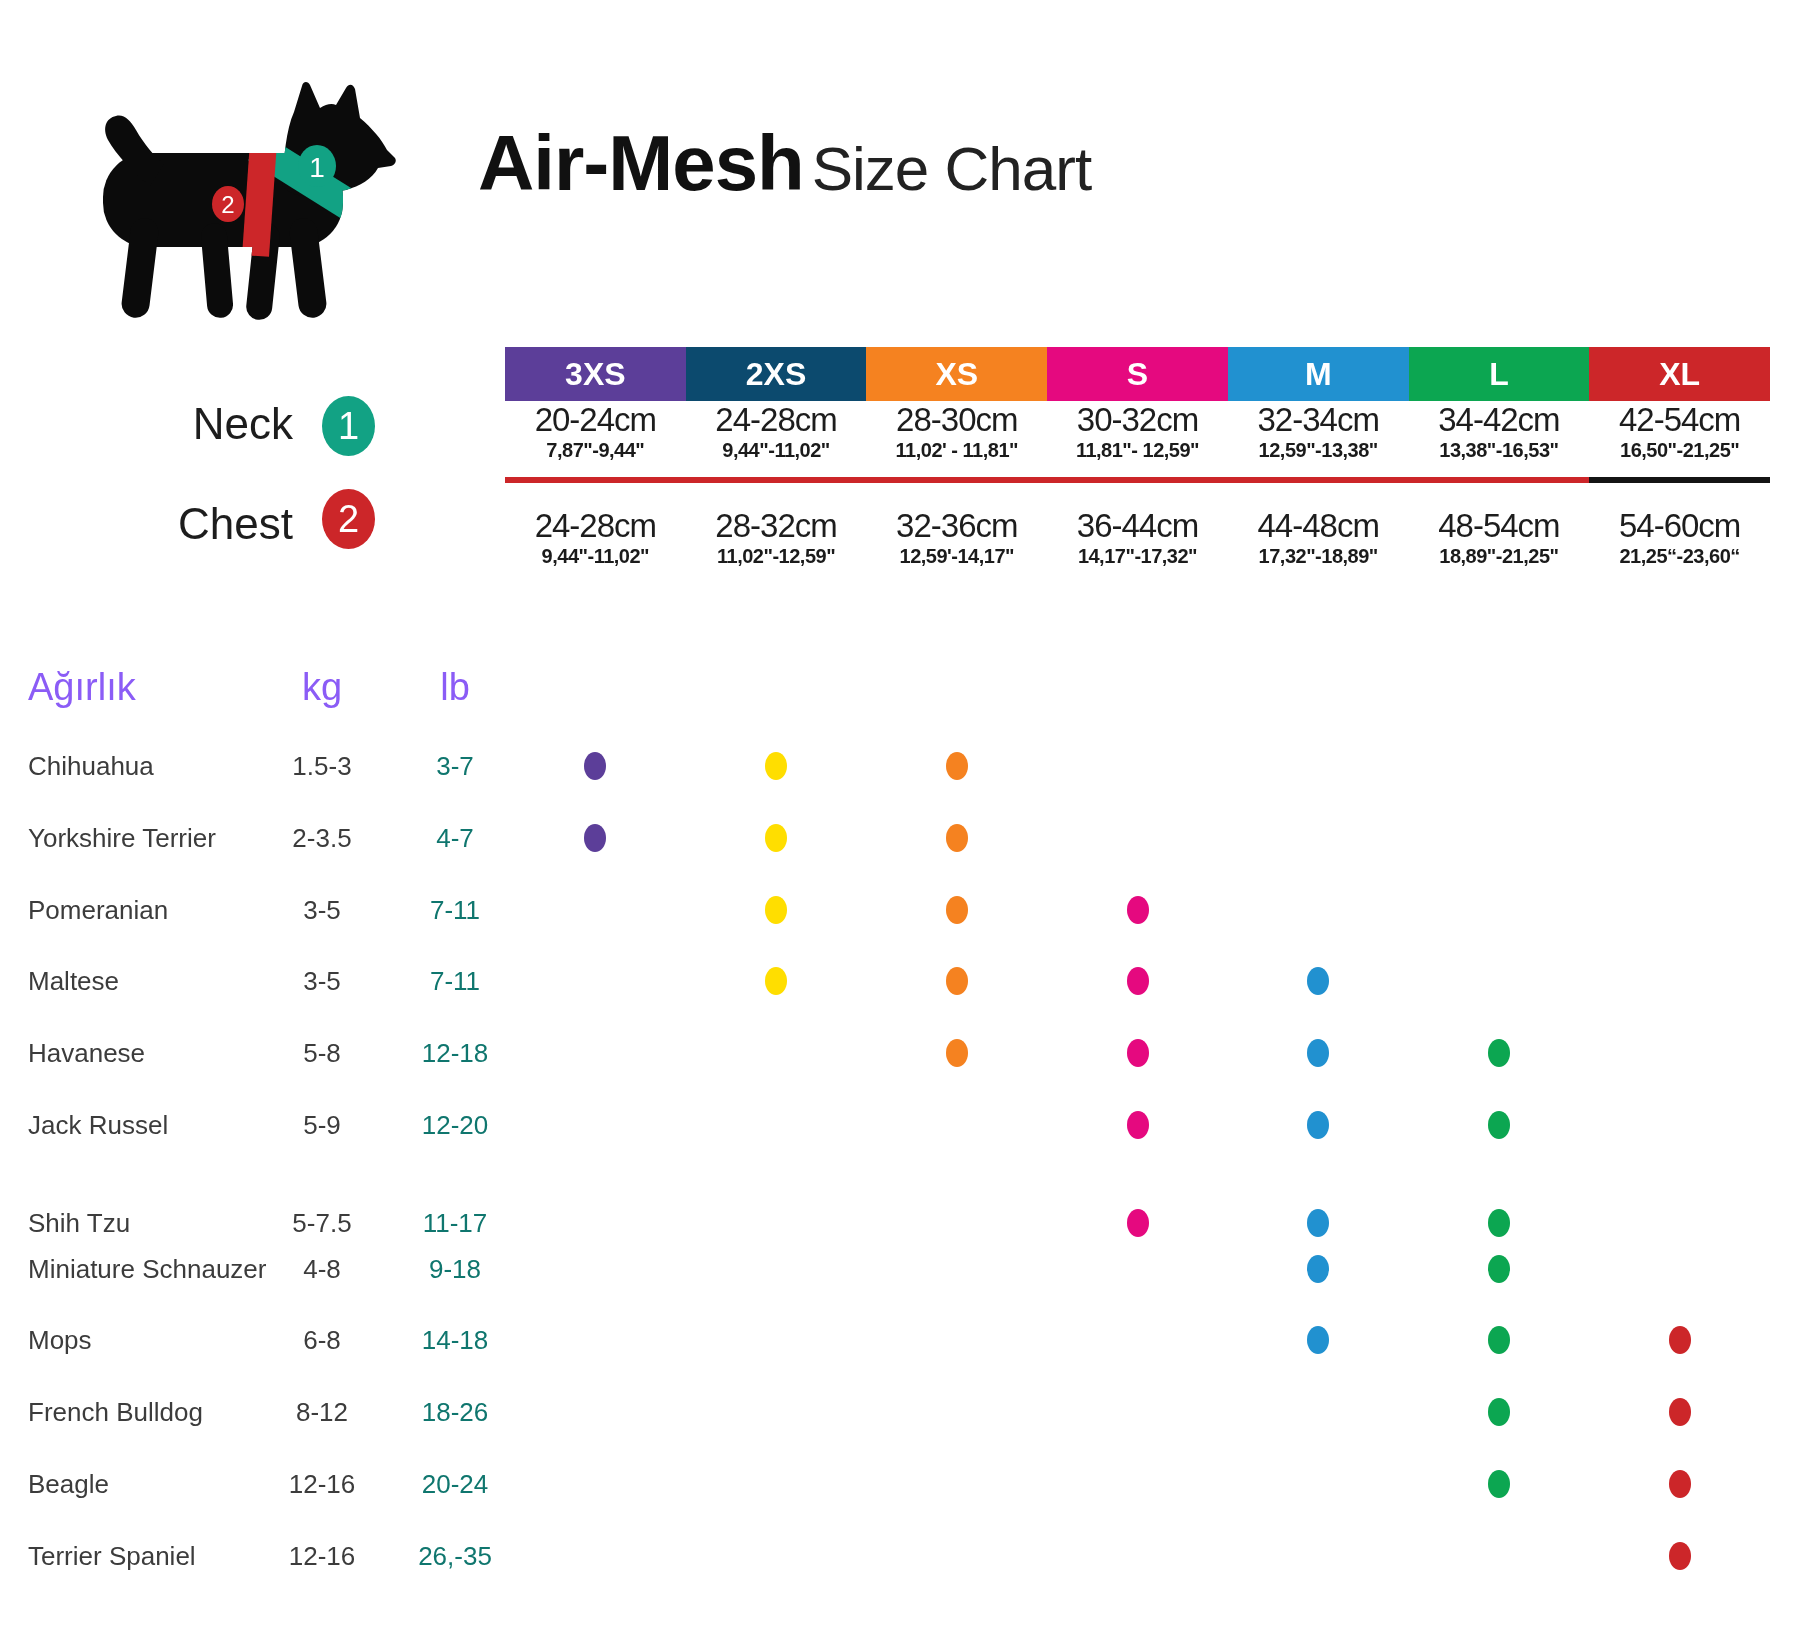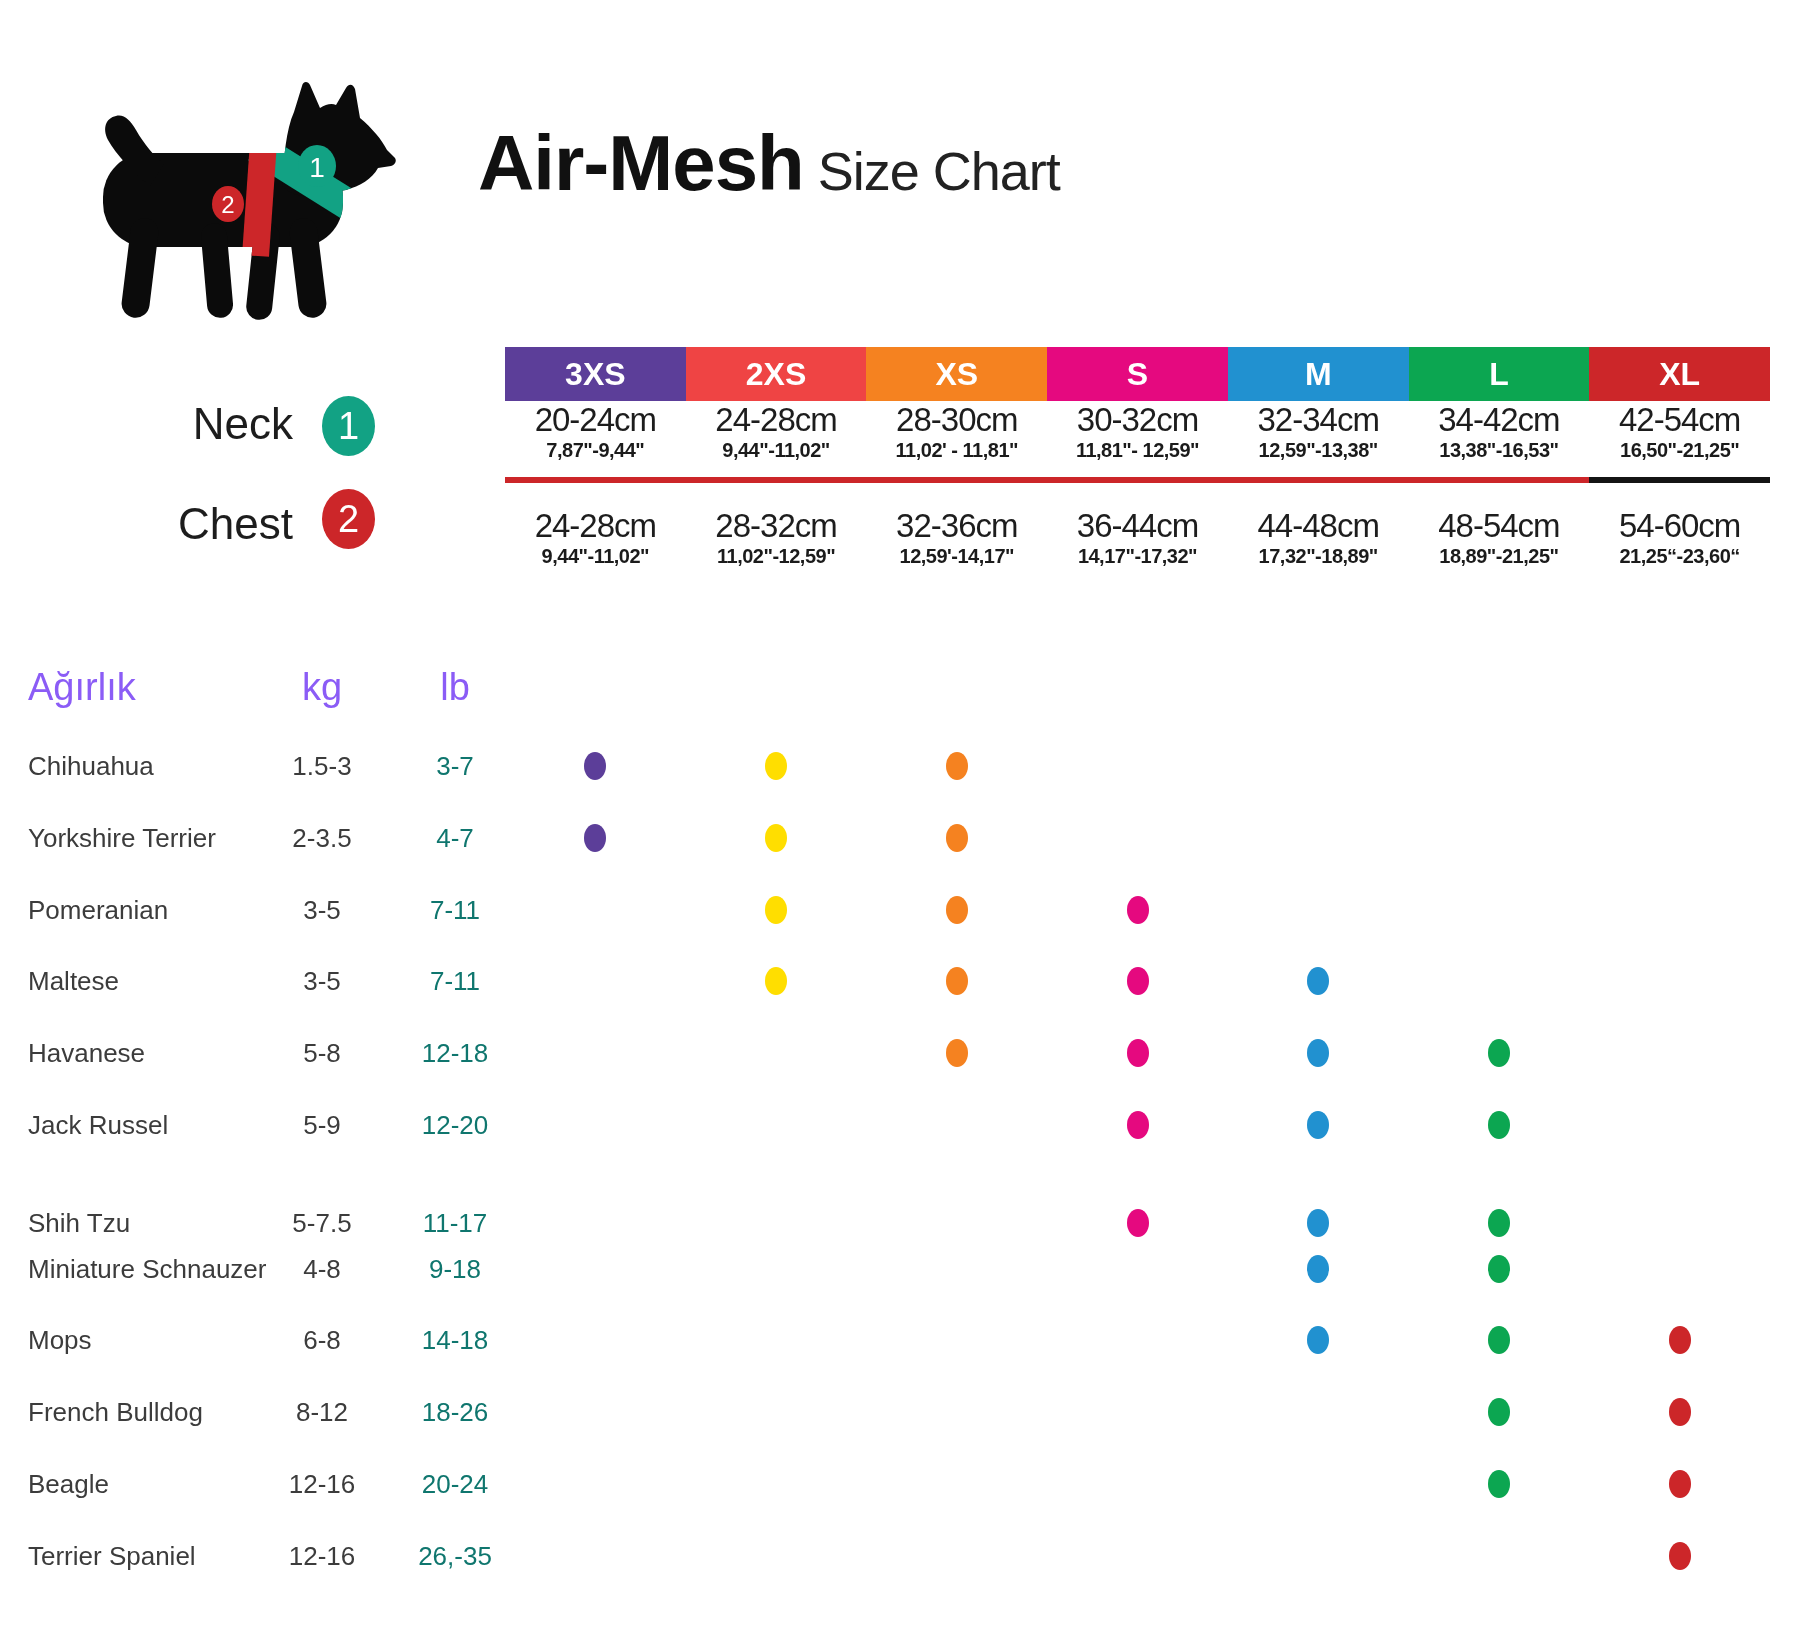--- a/index.html
+++ b/index.html
@@ -2,21 +2,21 @@
 <html><head>
 <meta charset="utf-8">
 <style>
   html,body{margin:0;padding:0;background:#fff;}
   .canvas{position:relative;width:1800px;height:1631px;background:#ffffff;overflow:hidden;
           font-family:"Liberation Sans",sans-serif;color:#1d1d1d;}
 
   
   .title{position:absolute;left:478px;top:118px;white-space:nowrap;letter-spacing:-1px;}
   .title .t-bold{font-size:78px;font-weight:700;color:#111;}
-  .title .t-light{font-size:54px;font-weight:100;color:#222;margin-left:14px;}
+  .title .t-light{font-size:62px;font-weight:100;color:#222;margin-left:8px;}
 
   
   .important{position:absolute;left:1307px;top:92px;width:460px;color:#d03535;}
   .imp-head{font-size:27px;font-weight:700;text-decoration:underline;margin-bottom:10px;}
   .imp-body{font-size:27px;line-height:31px;font-weight:400;}
 
   
   .size-heads,.neck-vals,.chest-vals{position:absolute;left:505px;width:1265px;display:grid;
       grid-template-columns:repeat(7,1fr);}
   .size-heads{top:336px;margin-top:11px;}
@@ -94,21 +94,21 @@
     </g>
   </svg>
 
   <div class="title">
     <span class="t-bold">Air-Mesh</span><span class="t-light">Size Chart</span>
   </div>
 
 
   <div class="size-heads" id="sizeHeads">
       <div class="size-head" style="background: rgb(92, 62, 153);">3XS</div>
-      <div class="size-head" style="background: #ef4444;">2XS</div>
+      <div class="size-head" style="background: #0c4a6e;">2XS</div>
       <div class="size-head" style="background: rgb(245, 130, 32);">XS</div>
       <div class="size-head" style="background: rgb(229, 9, 127);">S</div>
       <div class="size-head" style="background: rgb(33, 145, 208);">M</div>
       <div class="size-head" style="background: rgb(12, 166, 81);">L</div>
       <div class="size-head" style="background: rgb(204, 38, 41);">XL</div>
     </div>
   <div class="neck-vals" id="neckRow">
       <div class="cell">
         <div class="cm">20-24cm</div>
         <div class="inch">7,87"-9,44"</div>

